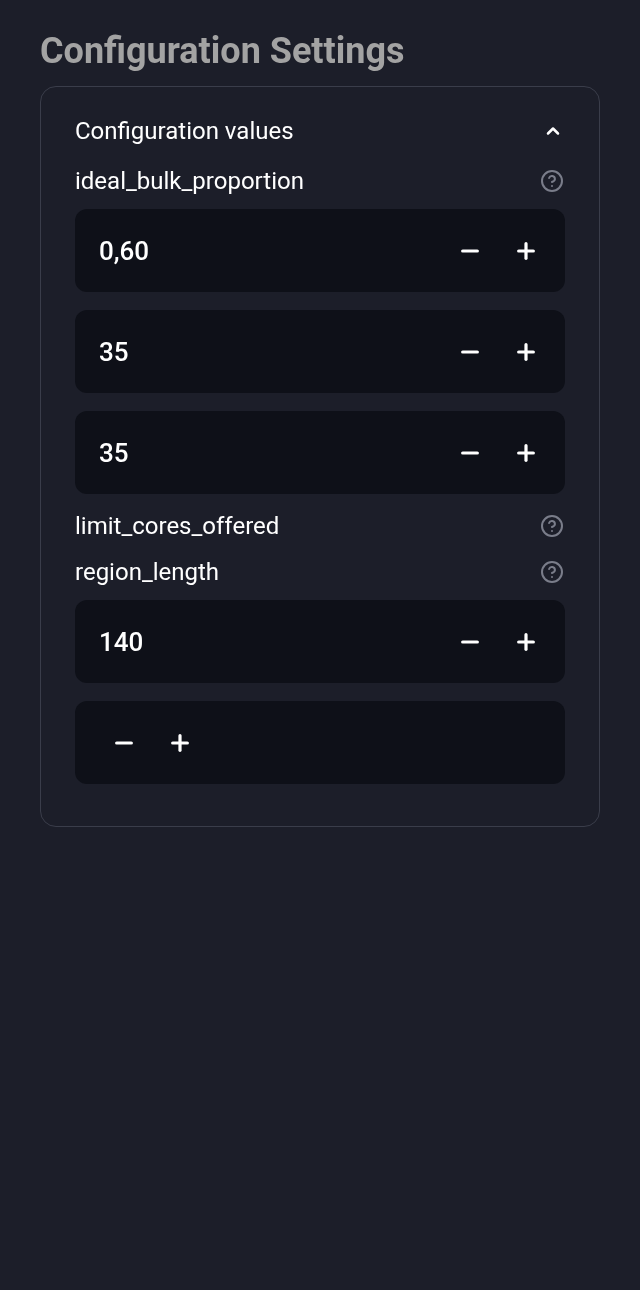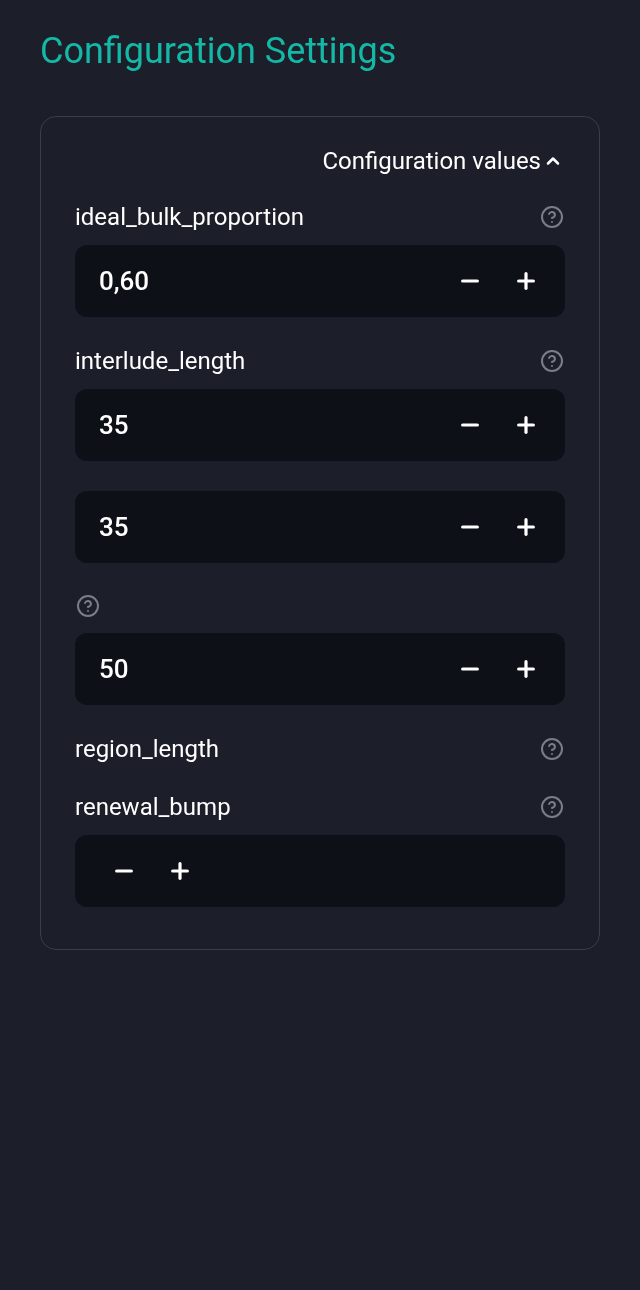--- a/index.html
+++ b/index.html
@@ -10,54 +10,55 @@
     body {
       background-color: #1c1e29;
       font-family: -apple-system, BlinkMacSystemFont, 'Segoe UI', Roboto, Helvetica, Arial, sans-serif;
       color: #ffffff;
       width: 640px;
       min-height: 1290px;
       padding: 30px 40px;
     }
     .page-title {
       font-size: 36px;
-      font-weight: 400;
-      margin-bottom: 44px;
-      color: #14b8a6;
+      font-weight: 700;
+      margin-bottom: 14px;
+      color: #a3a3a3;
     }
     .panel {
       border: 1px solid #3a3d4a;
       border-radius: 16px;
       padding: 30px 34px 42px 34px;
     }
     .panel-header {
       display: flex;
-      justify-content: flex-end;
-      align-items: center;
-      margin-bottom: 28px;
+      justify-content: space-between;
+      align-items: center;
+      margin-bottom: 22px;
+      gap: 21px;
     }
     .panel-header-title {
       font-size: 24px;
       font-weight: 400;
       color: #ffffff;
     }
     .chevron-up {
       width: 24px;
       height: 24px;
       display: flex;
       align-items: center;
       justify-content: center;
       cursor: pointer;
     }
     .chevron-up svg {
       width: 20px;
       height: 20px;
     }
     .field {
-      margin-bottom: 30px;
+      margin-bottom: 18px;
     }
     .field:last-child {
       margin-bottom: 0;
     }
     .field-header {
       display: flex;
       justify-content: space-between;
       align-items: center;
       margin-bottom: 14px;
     }
@@ -78,21 +79,21 @@
       width: 24px;
       height: 24px;
     }
     .number-input {
       background-color: #0e1018;
       border-radius: 12px;
       display: flex;
       align-items: center;
       justify-content: space-between;
       padding: 0 14px 0 24px;
-      height: 72px;
+      height: 83px;
     }
     .number-value {
       font-size: 26px;
       font-weight: 500;
       color: #ffffff;
       flex: 1;
       background: transparent;
       border: none;
       outline: none;
     }
@@ -158,119 +159,100 @@
           <svg viewBox="0 0 24 24" fill="none" stroke="#ffffff" stroke-width="3.5" stroke-linecap="round">
               <line x1="12" y1="4" x2="12" y2="20"></line>
               <line x1="4" y1="12" x2="20" y2="12"></line>
             </svg>
         </button>
       </div>
     </div>
   </div>
 
   <div class="field">
+    <div class="number-input">
+      <div class="number-value">35</div>
+      <div class="stepper-controls">
+        <button class="stepper-btn">
+          <svg viewBox="0 0 24 24" fill="none" stroke="#ffffff" stroke-width="3.5" stroke-linecap="round">
+              <line x1="4" y1="12" x2="20" y2="12"></line>
+            </svg>
+        </button>
+        <button class="stepper-btn">
+          <svg viewBox="0 0 24 24" fill="none" stroke="#ffffff" stroke-width="3.5" stroke-linecap="round">
+              <line x1="12" y1="4" x2="12" y2="20"></line>
+              <line x1="4" y1="12" x2="20" y2="12"></line>
+            </svg>
+        </button>
+      </div>
+    </div>
+  </div>
+
+  <div class="field">
+    <div class="number-input">
+      <div class="number-value">35</div>
+      <div class="stepper-controls">
+        <button class="stepper-btn">
+          <svg viewBox="0 0 24 24" fill="none" stroke="#ffffff" stroke-width="3.5" stroke-linecap="round">
+              <line x1="4" y1="12" x2="20" y2="12"></line>
+            </svg>
+        </button>
+        <button class="stepper-btn">
+          <svg viewBox="0 0 24 24" fill="none" stroke="#ffffff" stroke-width="3.5" stroke-linecap="round">
+              <line x1="12" y1="4" x2="12" y2="20"></line>
+              <line x1="4" y1="12" x2="20" y2="12"></line>
+            </svg>
+        </button>
+      </div>
+    </div>
+  </div>
+
+  <div class="field">
     <div class="field-header">
-      <div class="field-label">interlude_length</div>
+      <div class="field-label">limit_cores_offered</div>
       <div class="help-icon">
         <svg viewBox="0 0 24 24" fill="none" stroke="#7a7d8a" stroke-width="2" stroke-linecap="round" stroke-linejoin="round">
           <circle cx="12" cy="12" r="10"></circle>
           <path d="M9.09 9a3 3 0 0 1 5.83 1c0 2-3 3-3 3"></path>
           <line x1="12" y1="17" x2="12.01" y2="17"></line>
         </svg>
-      </div>
-    </div>
-    <div class="number-input">
-      <div class="number-value">35</div>
-      <div class="stepper-controls">
-        <button class="stepper-btn">
-          <svg viewBox="0 0 24 24" fill="none" stroke="#ffffff" stroke-width="3.5" stroke-linecap="round">
-              <line x1="4" y1="12" x2="20" y2="12"></line>
-            </svg>
-        </button>
-        <button class="stepper-btn">
-          <svg viewBox="0 0 24 24" fill="none" stroke="#ffffff" stroke-width="3.5" stroke-linecap="round">
-              <line x1="12" y1="4" x2="12" y2="20"></line>
-              <line x1="4" y1="12" x2="20" y2="12"></line>
-            </svg>
-        </button>
-      </div>
-    </div>
-  </div>
-
-  <div class="field">
-    <div class="number-input">
-      <div class="number-value">35</div>
-      <div class="stepper-controls">
-        <button class="stepper-btn">
-          <svg viewBox="0 0 24 24" fill="none" stroke="#ffffff" stroke-width="3.5" stroke-linecap="round">
-              <line x1="4" y1="12" x2="20" y2="12"></line>
-            </svg>
-        </button>
-        <button class="stepper-btn">
-          <svg viewBox="0 0 24 24" fill="none" stroke="#ffffff" stroke-width="3.5" stroke-linecap="round">
-              <line x1="12" y1="4" x2="12" y2="20"></line>
-              <line x1="4" y1="12" x2="20" y2="12"></line>
-            </svg>
-        </button>
-      </div>
-    </div>
-  </div>
-
-  <div class="field">
-    <div class="field-header">
-      <div class="help-icon">
-        <svg viewBox="0 0 24 24" fill="none" stroke="#7a7d8a" stroke-width="2" stroke-linecap="round" stroke-linejoin="round">
-          <circle cx="12" cy="12" r="10"></circle>
-          <path d="M9.09 9a3 3 0 0 1 5.83 1c0 2-3 3-3 3"></path>
-          <line x1="12" y1="17" x2="12.01" y2="17"></line>
-        </svg>
-      </div>
-    </div>
-    <div class="number-input">
-      <div class="number-value">50</div>
-      <div class="stepper-controls">
-        <button class="stepper-btn">
-          <svg viewBox="0 0 24 24" fill="none" stroke="#ffffff" stroke-width="3.5" stroke-linecap="round">
-              <line x1="4" y1="12" x2="20" y2="12"></line>
-            </svg>
-        </button>
-        <button class="stepper-btn">
-          <svg viewBox="0 0 24 24" fill="none" stroke="#ffffff" stroke-width="3.5" stroke-linecap="round">
-              <line x1="12" y1="4" x2="12" y2="20"></line>
-              <line x1="4" y1="12" x2="20" y2="12"></line>
-            </svg>
-        </button>
       </div>
     </div>
   </div>
 
   <div class="field">
     <div class="field-header">
       <div class="field-label">region_length</div>
       <div class="help-icon">
         <svg viewBox="0 0 24 24" fill="none" stroke="#7a7d8a" stroke-width="2" stroke-linecap="round" stroke-linejoin="round">
           <circle cx="12" cy="12" r="10"></circle>
           <path d="M9.09 9a3 3 0 0 1 5.83 1c0 2-3 3-3 3"></path>
           <line x1="12" y1="17" x2="12.01" y2="17"></line>
         </svg>
       </div>
     </div>
-  </div>
-
-  <div class="field">
-    <div class="field-header">
-      <div class="field-label">renewal_bump</div>
-      <div class="help-icon">
-        <svg viewBox="0 0 24 24" fill="none" stroke="#7a7d8a" stroke-width="2" stroke-linecap="round" stroke-linejoin="round">
-          <circle cx="12" cy="12" r="10"></circle>
-          <path d="M9.09 9a3 3 0 0 1 5.83 1c0 2-3 3-3 3"></path>
-          <line x1="12" y1="17" x2="12.01" y2="17"></line>
-        </svg>
-      </div>
-    </div>
+    <div class="number-input">
+      <div class="number-value">140</div>
+      <div class="stepper-controls">
+        <button class="stepper-btn">
+          <svg viewBox="0 0 24 24" fill="none" stroke="#ffffff" stroke-width="3.5" stroke-linecap="round">
+              <line x1="4" y1="12" x2="20" y2="12"></line>
+            </svg>
+        </button>
+        <button class="stepper-btn">
+          <svg viewBox="0 0 24 24" fill="none" stroke="#ffffff" stroke-width="3.5" stroke-linecap="round">
+              <line x1="12" y1="4" x2="12" y2="20"></line>
+              <line x1="4" y1="12" x2="20" y2="12"></line>
+            </svg>
+        </button>
+      </div>
+    </div>
+  </div>
+
+  <div class="field">
     <div class="number-input">
       <div class="stepper-controls">
         <button class="stepper-btn">
           <svg viewBox="0 0 24 24" fill="none" stroke="#ffffff" stroke-width="3.5" stroke-linecap="round">
               <line x1="4" y1="12" x2="20" y2="12"></line>
             </svg>
         </button>
         <button class="stepper-btn">
           <svg viewBox="0 0 24 24" fill="none" stroke="#ffffff" stroke-width="3.5" stroke-linecap="round">
               <line x1="12" y1="4" x2="12" y2="20"></line>

